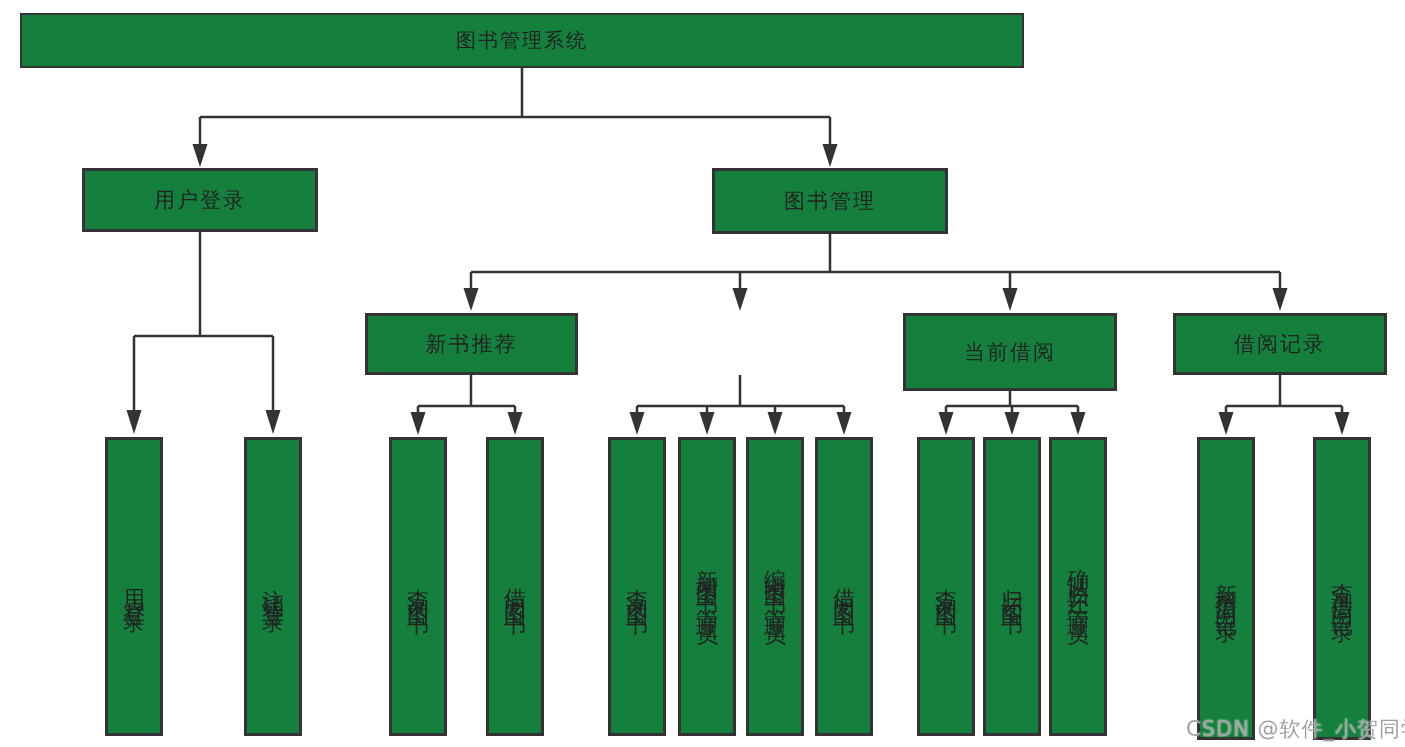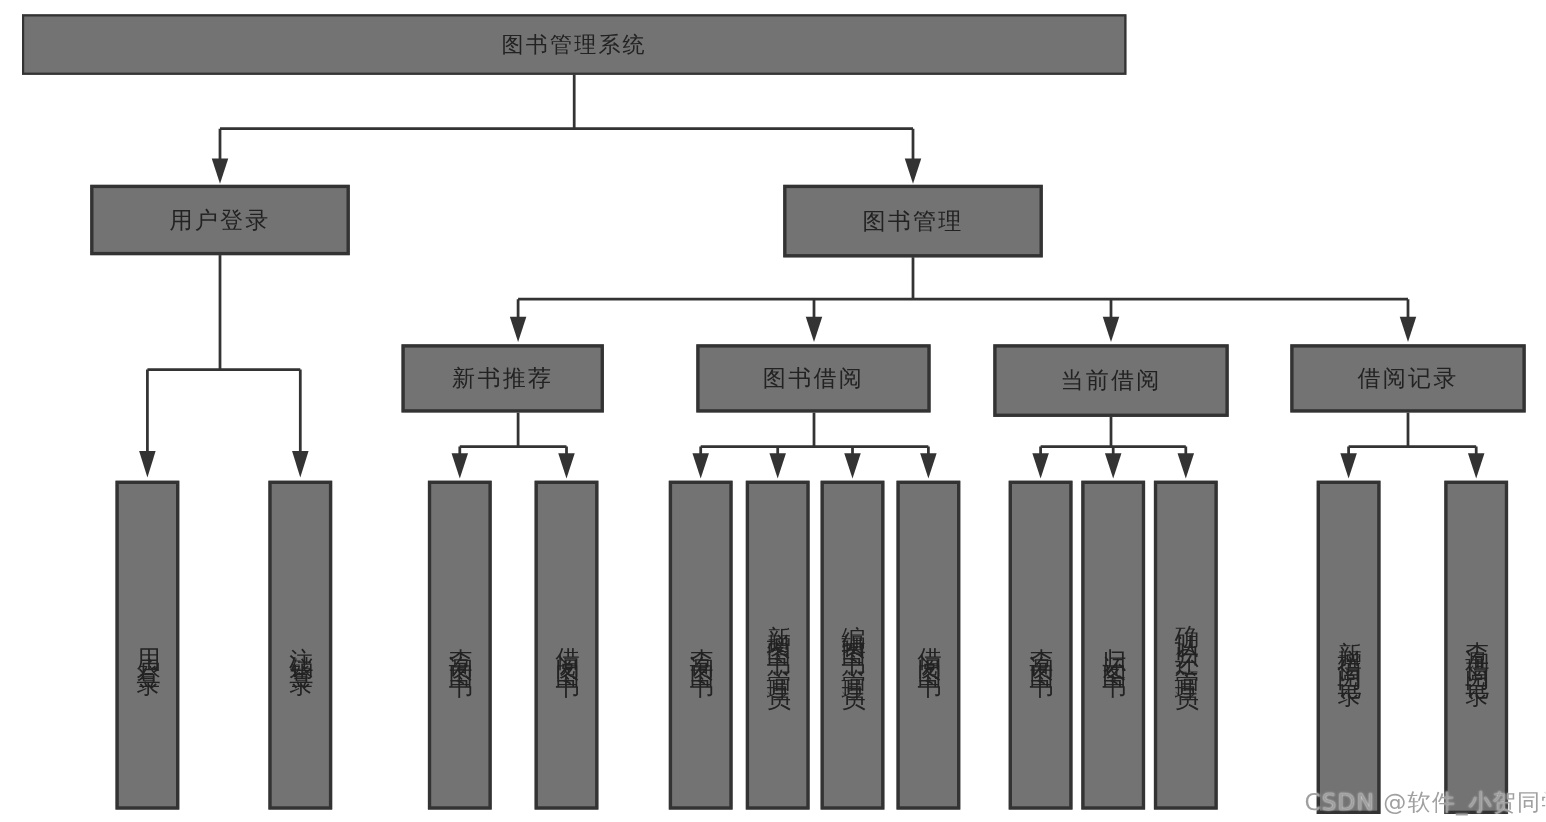--- a/index.html
+++ b/index.html
@@ -6,21 +6,21 @@
   .canvas {
     position:relative;
     width:1405px; height:747px;
     background:#ffffff;
     font-family:"DejaVu Sans", sans-serif;
     overflow:hidden;
   }
   .connectors { position:absolute; left:0; top:0; width:1405px; height:747px; z-index:1; }
   .box {
     position:absolute;
-    background:#737373;
+    background:#15803d;
     border:3px solid #333333;
     box-sizing:border-box;
     display:flex; align-items:center; justify-content:center;
     color:#222222;
     z-index:2;
   }
   .hbox { font-size:21px; letter-spacing:2px; }
   .root-box { border-width:2px; font-size:20px; }
   .vbox {
     writing-mode:vertical-rl;
@@ -98,27 +98,24 @@
     <span>图书管理系统</span>
   </div>
 
   <div class="box hbox" style="left:82px; top:168px; width:236px; height:64px;">
     <span>用户登录</span>
   </div>
   <div class="box hbox" style="left:712px; top:168px; width:236px; height:66px;">
     <span>图书管理</span>
   </div>
 
-  <div class="box hbox" style="left:365px; top:313px; width:184px; height:62px;text-align:center;">
+  <div class="box hbox" style="left:365px; top:313px; width:213px; height:62px;text-align:center;">
     <span>新书推荐</span>
   </div>
-  <div class="box hbox" style="left:633px; top:313px; width:213px; height:62px;">
-    <span>图书借阅</span>
-  </div>
-  <div class="box hbox" style="left:903px; top:313px; width:214px; height:66px;">
+  <div class="box hbox" style="left:903px; top:313px; width:214px; height:78px;">
     <span>当前借阅</span>
   </div>
   <div class="box hbox" style="left:1173px; top:313px; width:214px; height:62px;">
     <span>借阅记录</span>
   </div>
 
   <div class="box vbox" style="left:105px; top:437px; width:58px; height:299px;">
     <span>用户登录</span>
   </div>
   <div class="box vbox" style="left:244px; top:437px; width:58px; height:299px;">

